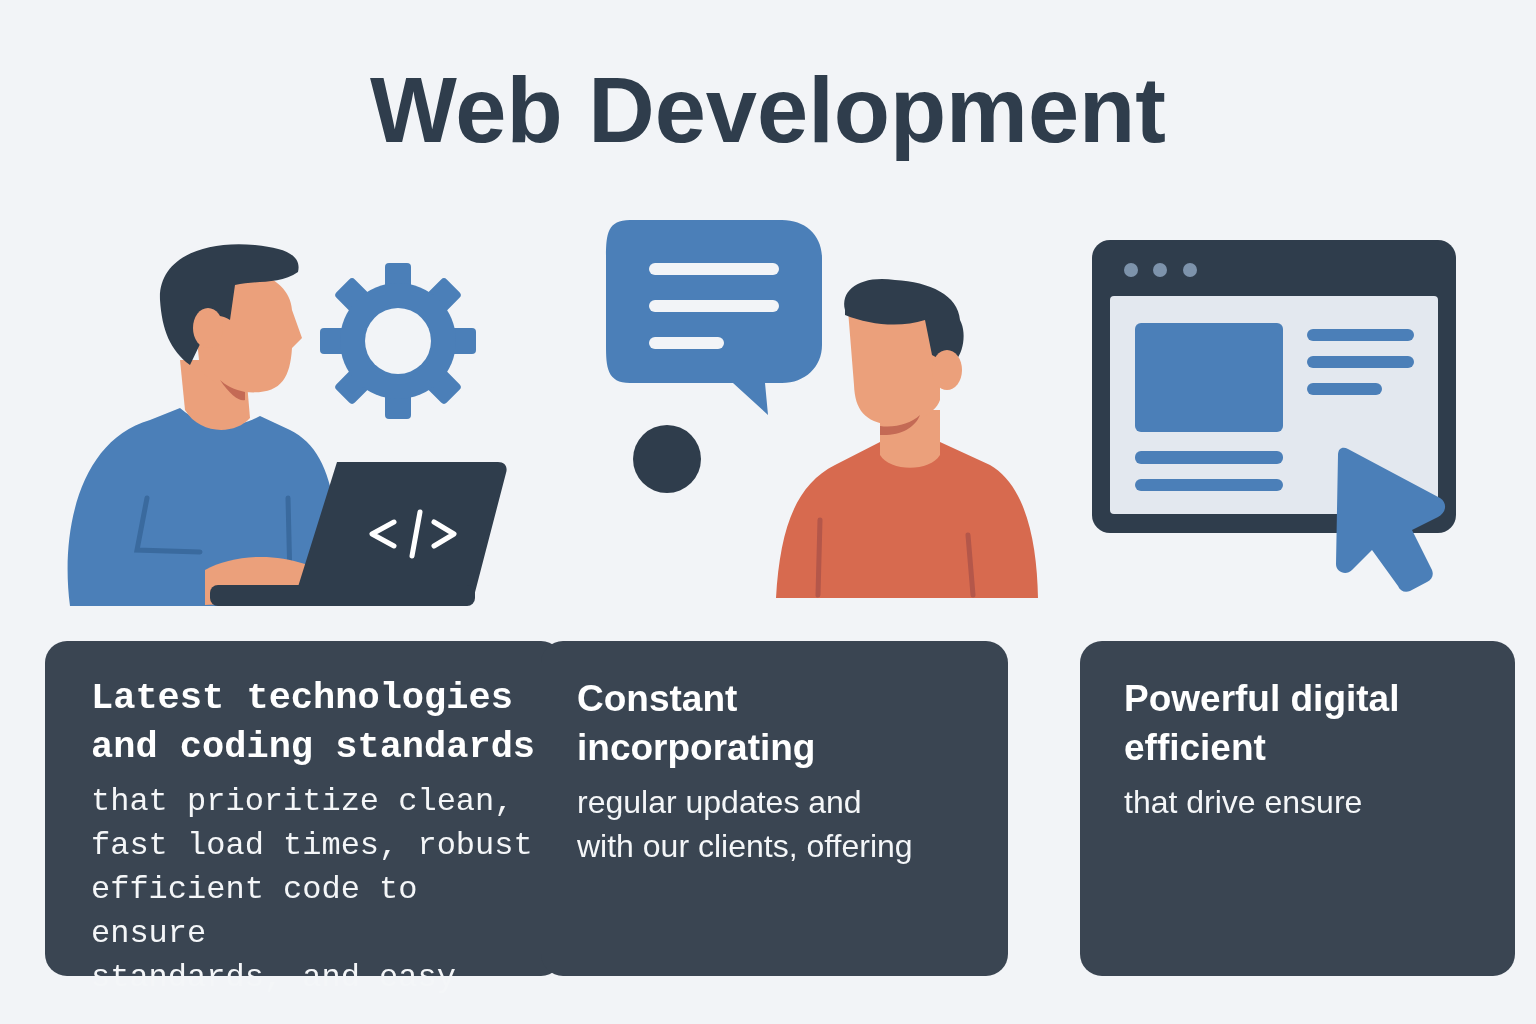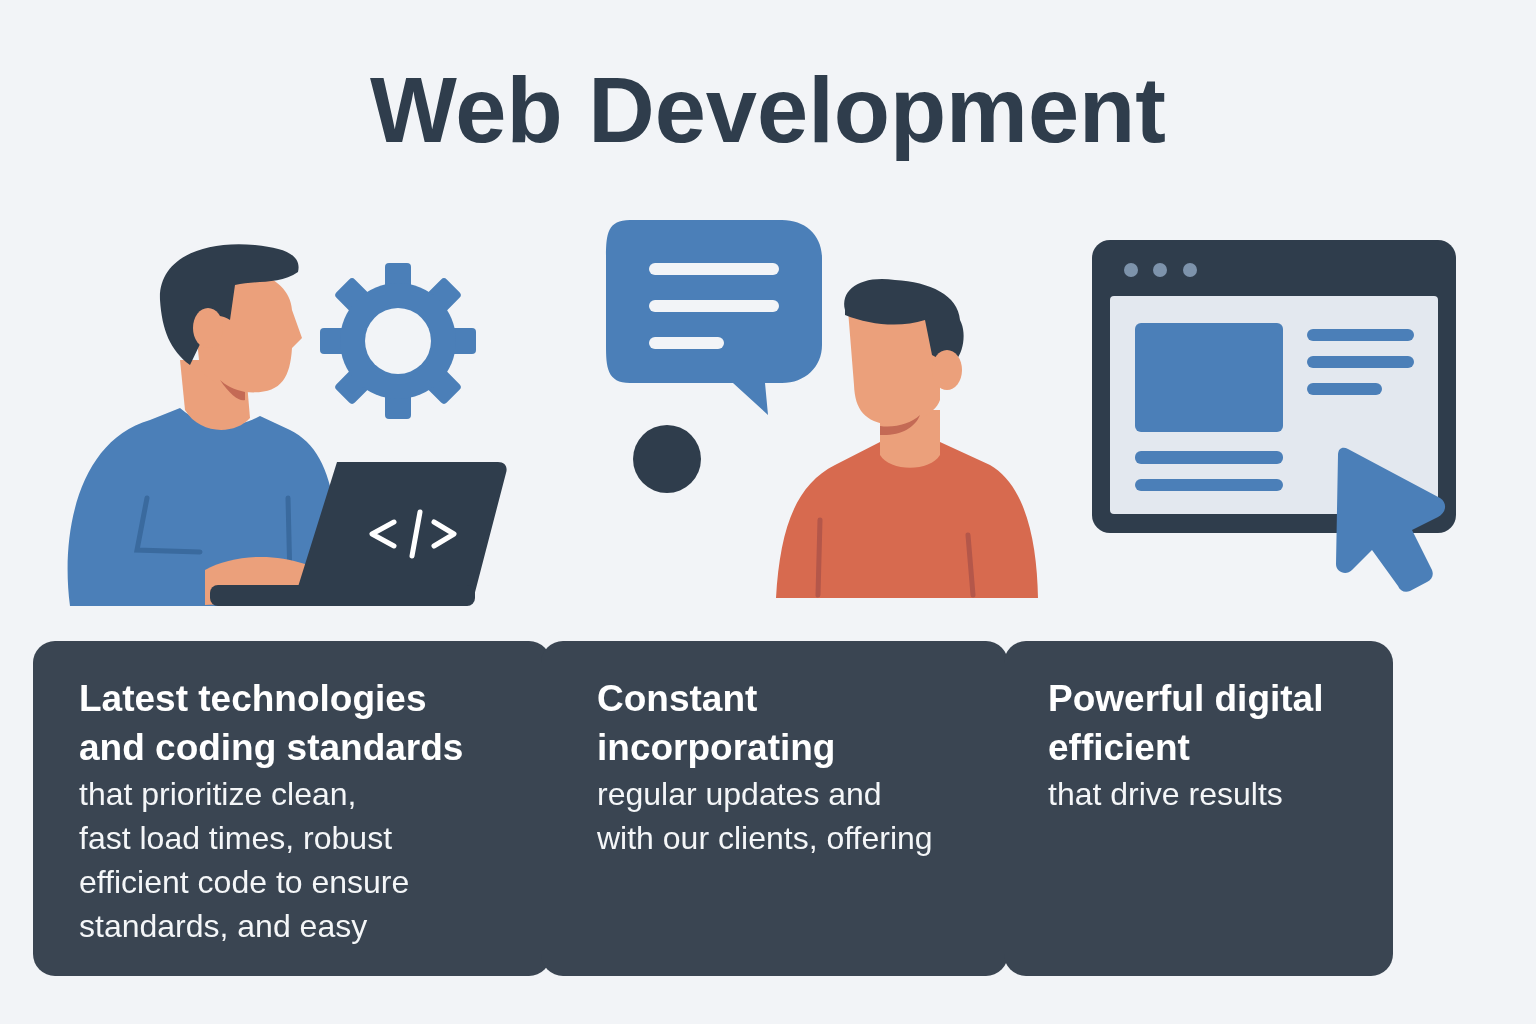--- a/index.html
+++ b/index.html
@@ -20,21 +20,21 @@
       position: absolute; top: 641px; height: 335px;
       background: #3a4552; border-radius: 22px;
       box-sizing: border-box; color: #ffffff;
     }
     .card .heading {
       font-size: 37px; font-weight: 700; line-height: 49px;
       color: #ffffff; margin: 0;
     }
     .card .body {
       font-size: 32px; font-weight: 400; line-height: 44px;
-      color: #f4f6f8; 
+      color: #f4f6f8; margin-top: 8px;
     }
     .card-inner { position: absolute; left: 46px; top: 33px; right: 14px; }
   </style>
 </head>
 <body>
 
 <div class="title" style="left:-47px;">Web Development</div>
 
 <svg class="illus" style="left:40px;top:230px" width="480" height="390" viewBox="0 0 480 390">
 
@@ -109,51 +109,51 @@
     <rect x="55" y="93" width="148" height="109" rx="6" fill="#4b7fb8"></rect>
     <rect x="227" y="99" width="107" height="12" rx="6" fill="#4b7fb8"></rect>
     <rect x="227" y="126" width="107" height="12" rx="6" fill="#4b7fb8"></rect>
     <rect x="227" y="153" width="75" height="12" rx="6" fill="#4b7fb8"></rect>
     <rect x="55" y="221" width="148" height="13" rx="6" fill="#4b7fb8"></rect>
     <rect x="55" y="249" width="148" height="12" rx="6" fill="#4b7fb8"></rect>
   </g>
   <path d="M258 225 C258 218 263 216 268 219 L360 268 C368 273 366 283 358 287 L332 300 L352 340 C354 345 352 350 347 352 L330 361 C325 363 320 361 318 356 L292 320 L272 340 C266 346 256 342 256 334 Z" fill="#4b7fb8"></path>
 </svg>
 
-<div class="card" style="left:33px;width:518px;">
+<div class="card" style="left:45px;width:518px;font-family:Liberation Mono, monospace;">
   <div class="card-inner">
     <div class="heading">
       <div>Latest technologies</div>
       <div>and coding standards</div>
     </div>
     <div class="body">
       <div>that prioritize clean,</div>
       <div>fast load times, robust</div>
       <div>efficient code to ensure</div>
       <div>standards, and easy</div>
     </div>
   </div>
 </div>
 
 <div class="card" style="left:541px;width:467px;">
-  <div class="card-inner" style="left:56px;">
+  <div class="card-inner" style="left:36px;">
     <div class="heading">
       <div>Constant</div>
       <div>incorporating</div>
     </div>
     <div class="body">
       <div>regular updates and</div>
       <div>with our clients, offering</div>
     </div>
   </div>
 </div>
 
-<div class="card" style="left:1004px;width:389px;">
+<div class="card" style="left:1080px;width:435px;">
   <div class="card-inner" style="left:44px;">
     <div class="heading">
       <div>Powerful digital</div>
       <div>efficient</div>
     </div>
     <div class="body">
-      <div>that drive results</div>
+      <div>that drive ensure</div>
     </div>
   </div>
 </div>
 
 </body></html>

